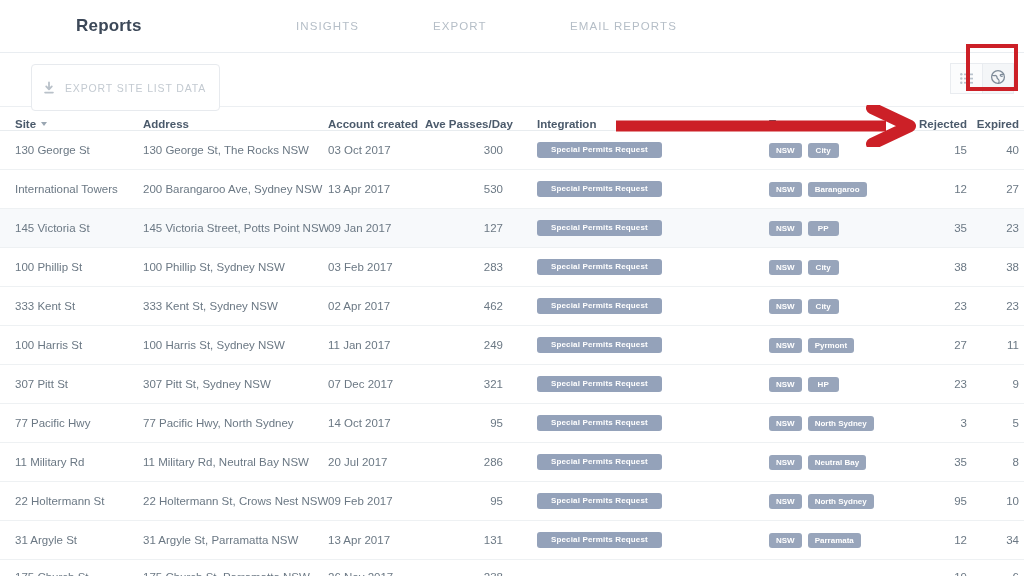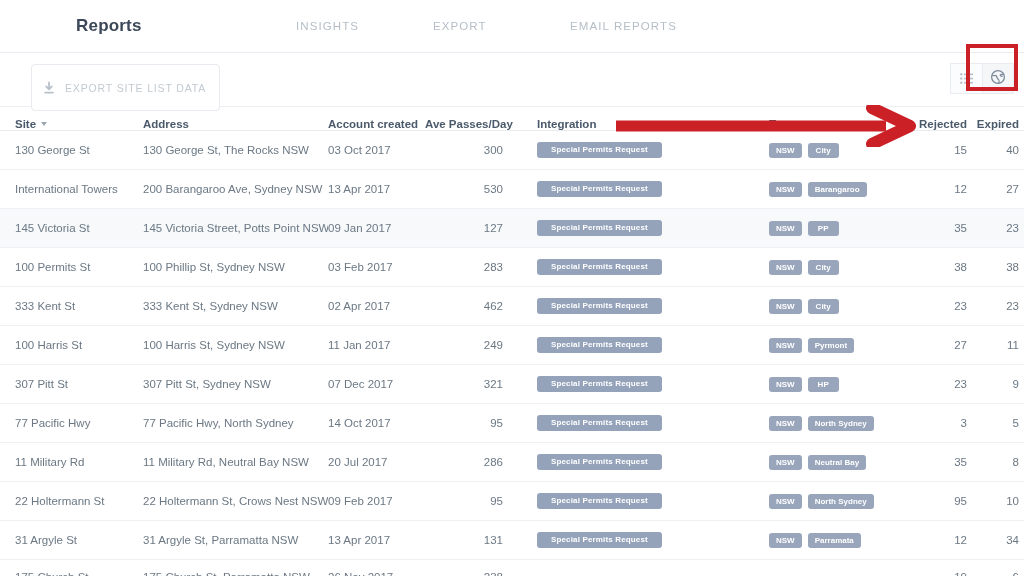--- a/index.html
+++ b/index.html
@@ -234,21 +234,21 @@
             <td class="c-site">145 Victoria St</td>
             <td class="c-addr">145 Victoria Street, Potts Point NSW</td>
             <td class="c-created">09 Jan 2017</td>
             <td class="c-passes">127</td>
             <td class="c-integ"><span class="pill integ-pill">Special Permits Request</span></td>
             <td class="c-tags"><span class="tag nsw">NSW</span><span class="tag loc">PP</span></td>
             <td class="c-rej">35</td>
             <td class="c-exp">23</td>
           </tr>
           <tr>
-            <td class="c-site">100 Permits St</td>
+            <td class="c-site">100 Phillip St</td>
             <td class="c-addr">100 Phillip St, Sydney NSW</td>
             <td class="c-created">03 Feb 2017</td>
             <td class="c-passes">283</td>
             <td class="c-integ"><span class="pill integ-pill">Special Permits Request</span></td>
             <td class="c-tags"><span class="tag nsw">NSW</span><span class="tag loc">City</span></td>
             <td class="c-rej">38</td>
             <td class="c-exp">38</td>
           </tr>
           <tr>
             <td class="c-site">333 Kent St</td>

